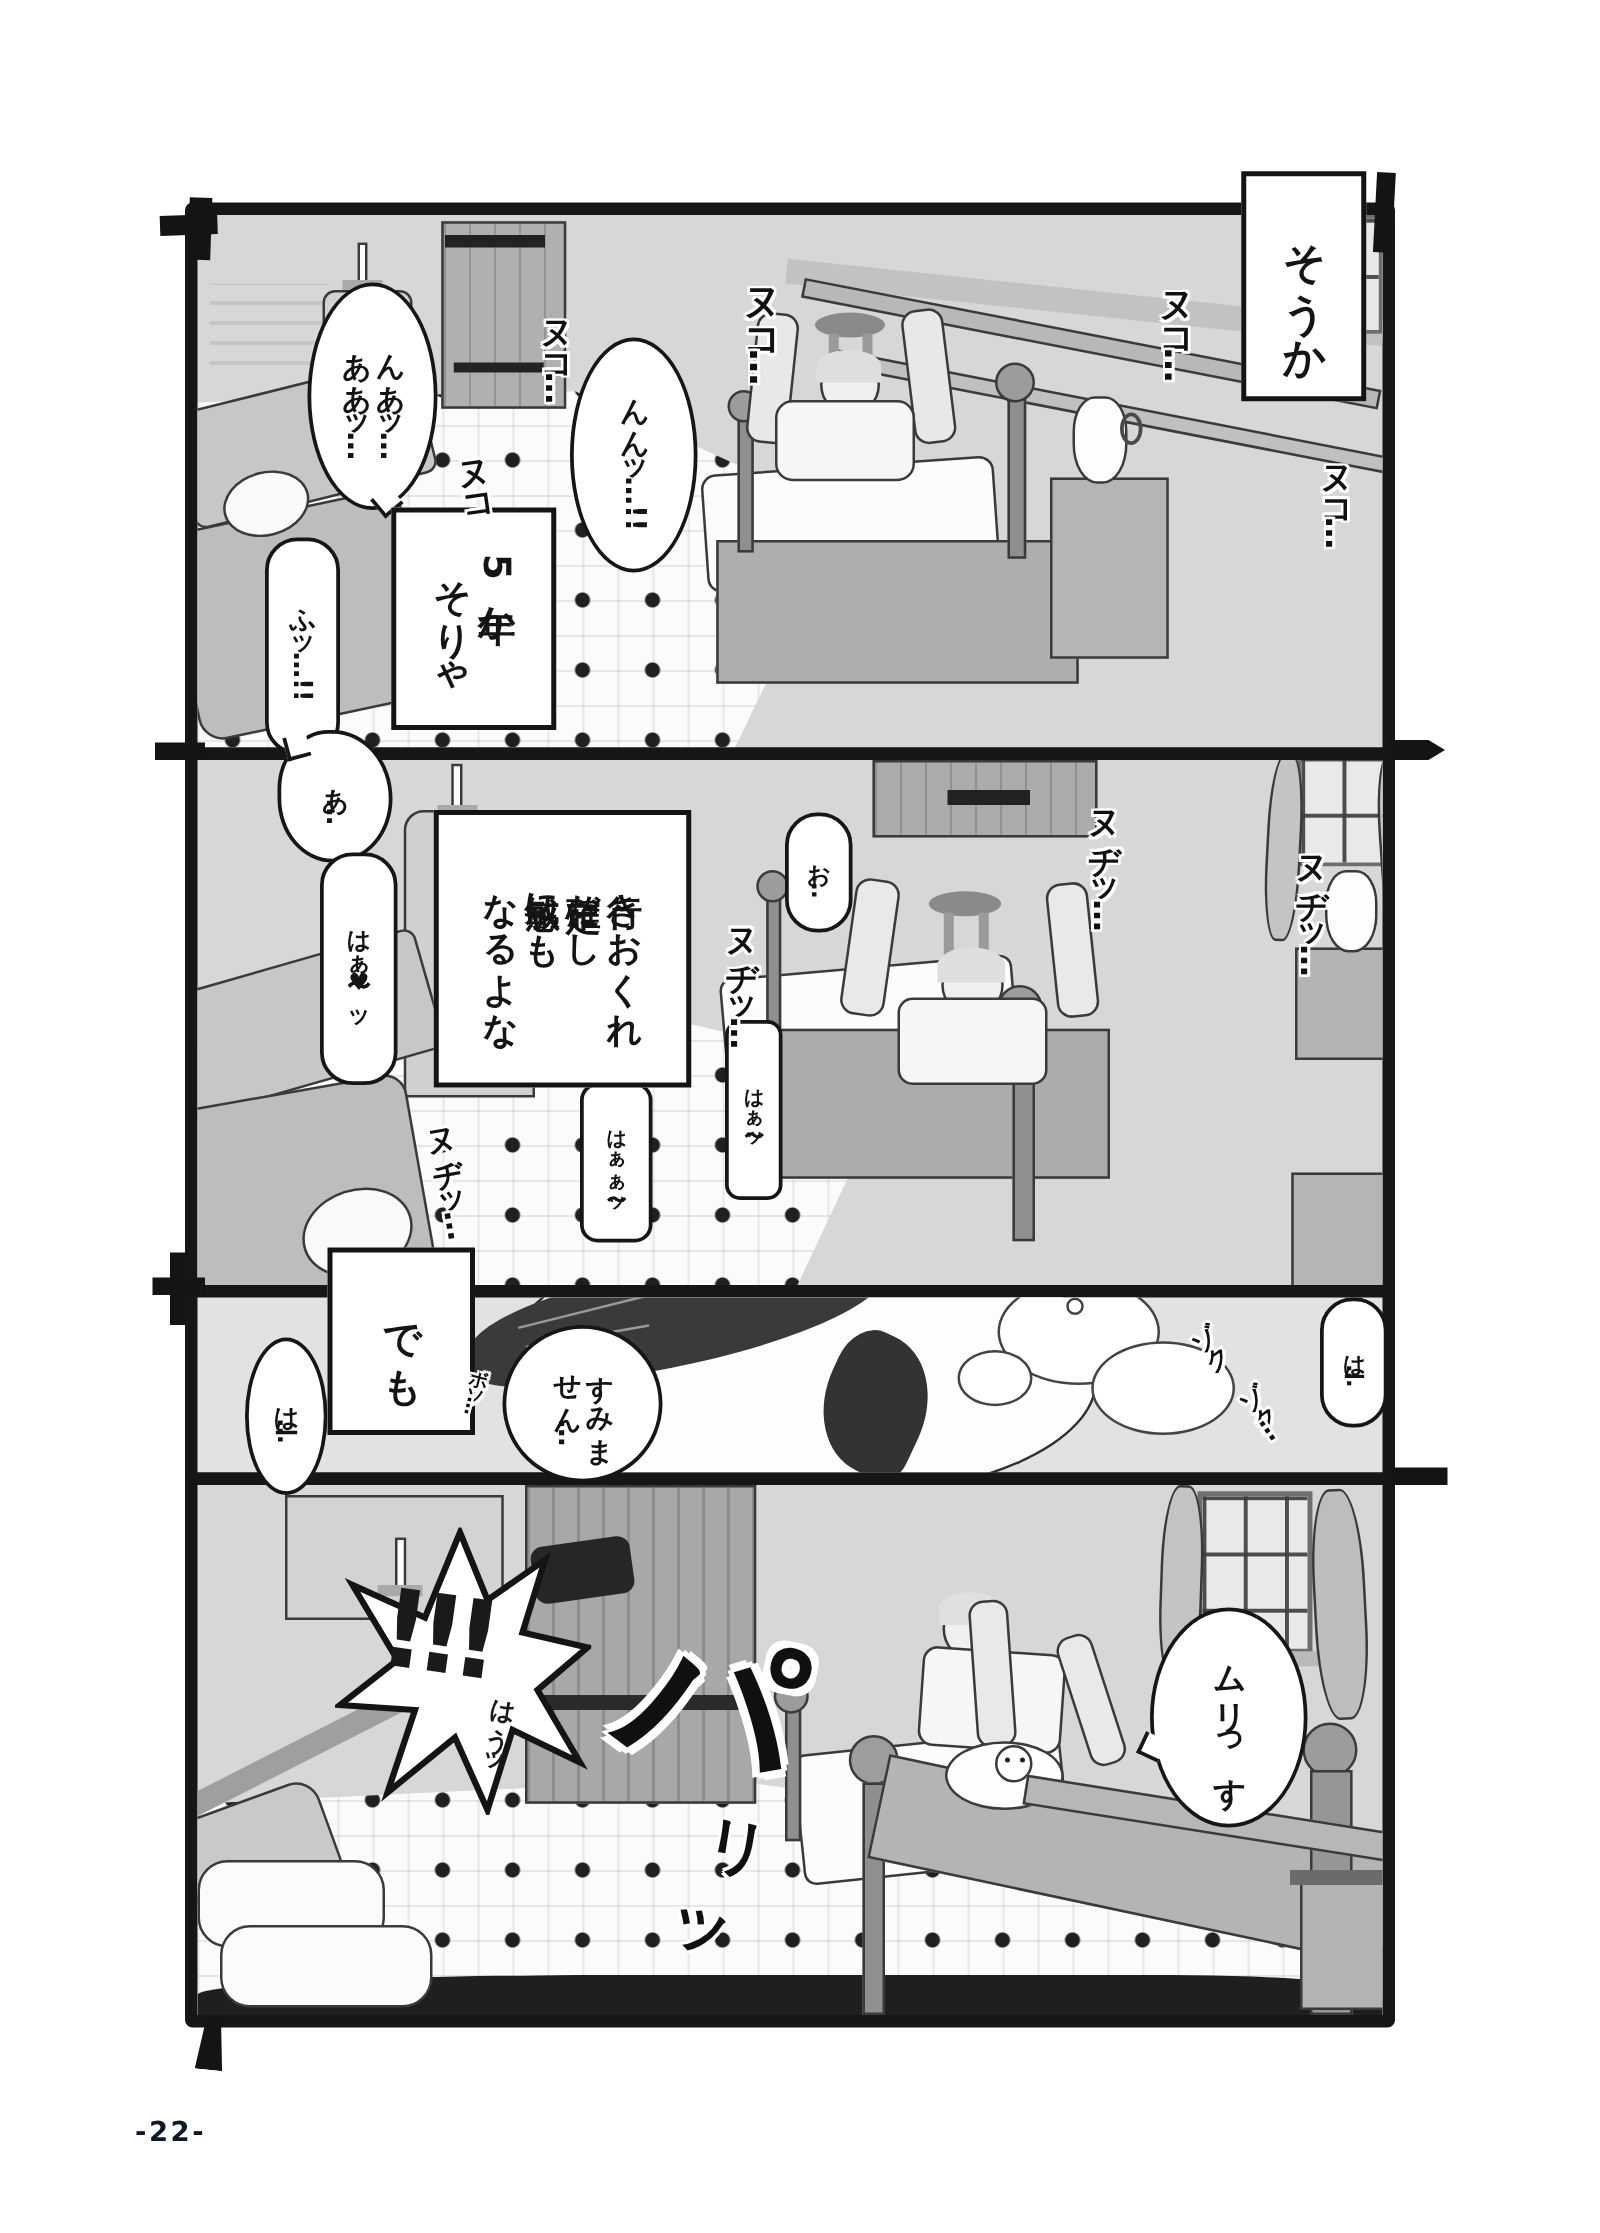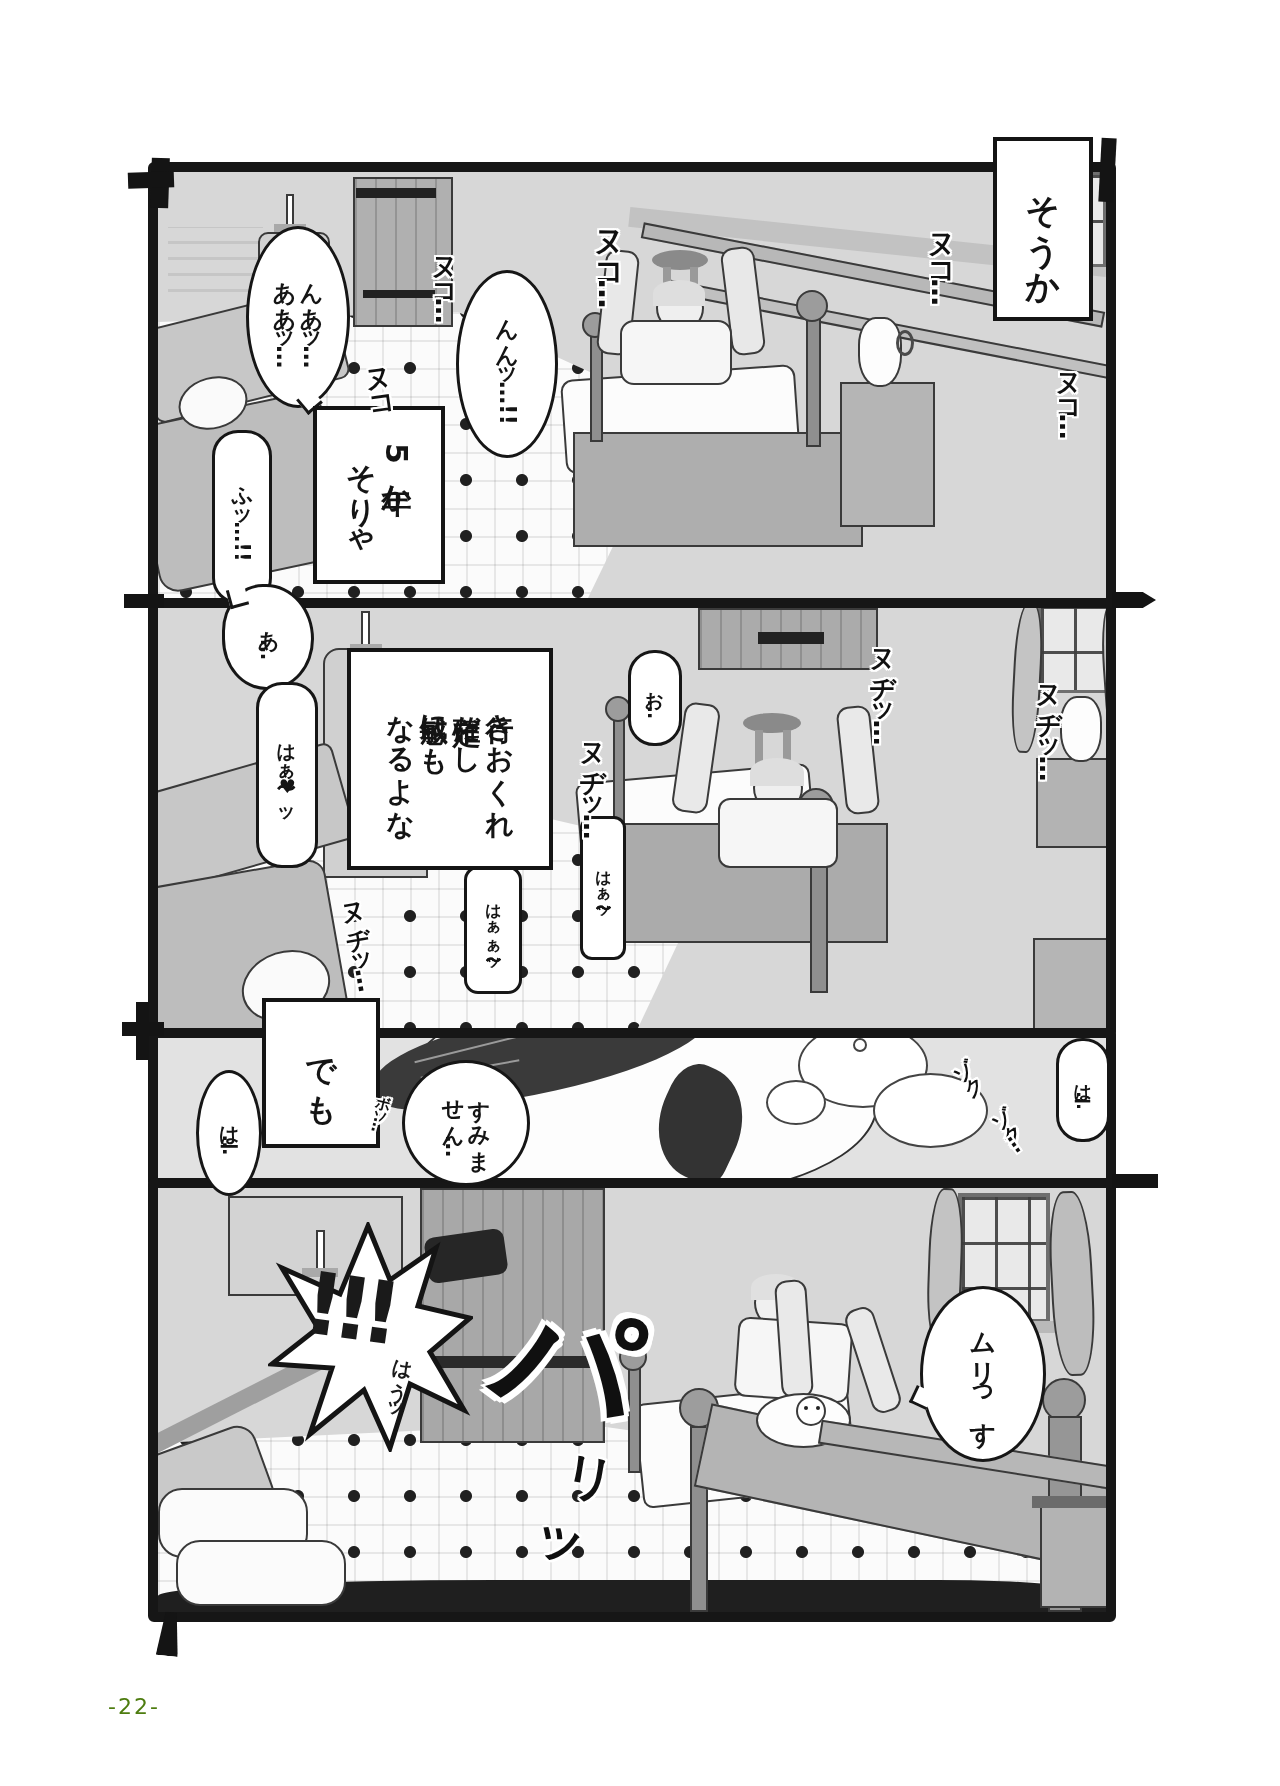--- a/index.html
+++ b/index.html
@@ -36,21 +36,21 @@
         border-left:3px solid #161616;border-bottom:3px solid #161616;}
   
   .sfx{position:absolute;writing-mode:vertical-rl;text-orientation:mixed;font-weight:800;color:#101010;z-index:30;
        text-shadow:2px 0 0 #fff,-2px 0 0 #fff,0 2px 0 #fff,0 -2px 0 #fff,
                    2px 2px 0 #fff,-2px -2px 0 #fff,2px -2px 0 #fff,-2px 2px 0 #fff;}
   .sfx-big{text-shadow:5px 0 0 #fff,-5px 0 0 #fff,0 5px 0 #fff,0 -5px 0 #fff,
                    5px 5px 0 #fff,-5px -5px 0 #fff,5px -5px 0 #fff,-5px 5px 0 #fff;}
   .tick{position:absolute;background:#141414;z-index:40;}
   .burst-wrap{position:absolute;z-index:22;}
   .burst-marks{position:absolute;z-index:23;font-weight:900;color:#1a1a1a;}
-  .pageno{position:absolute;font-weight:400;color:#4d7c0f;z-index:10;}
+  .pageno{position:absolute;font-weight:700;color:#0f172a;z-index:10;}
 </style>
 </head>
 <body>
 
 <div class="page">
 
   <section class="panel" style="left:148px;top:162px;width:968px;height:446px;">
     <div class="scene">
       <div class="tiles" style="left:0;top:0;width:948px;height:426px;clip-path:polygon(0 150px,300px 140px,520px 240px,430px 426px,0 426px);"></div>
       <div class="s nb" style="left:10px;top:55px;width:95px;height:65px;background:repeating-linear-gradient(0deg,#c6c6c6 0 3px,transparent 3px 16px);"></div>

